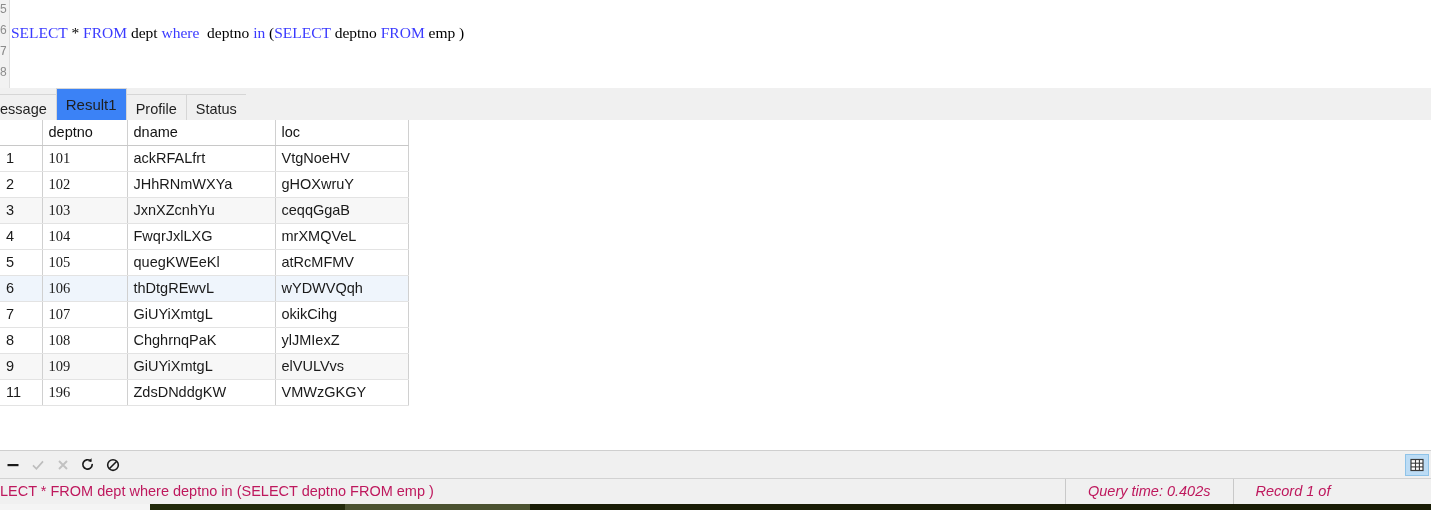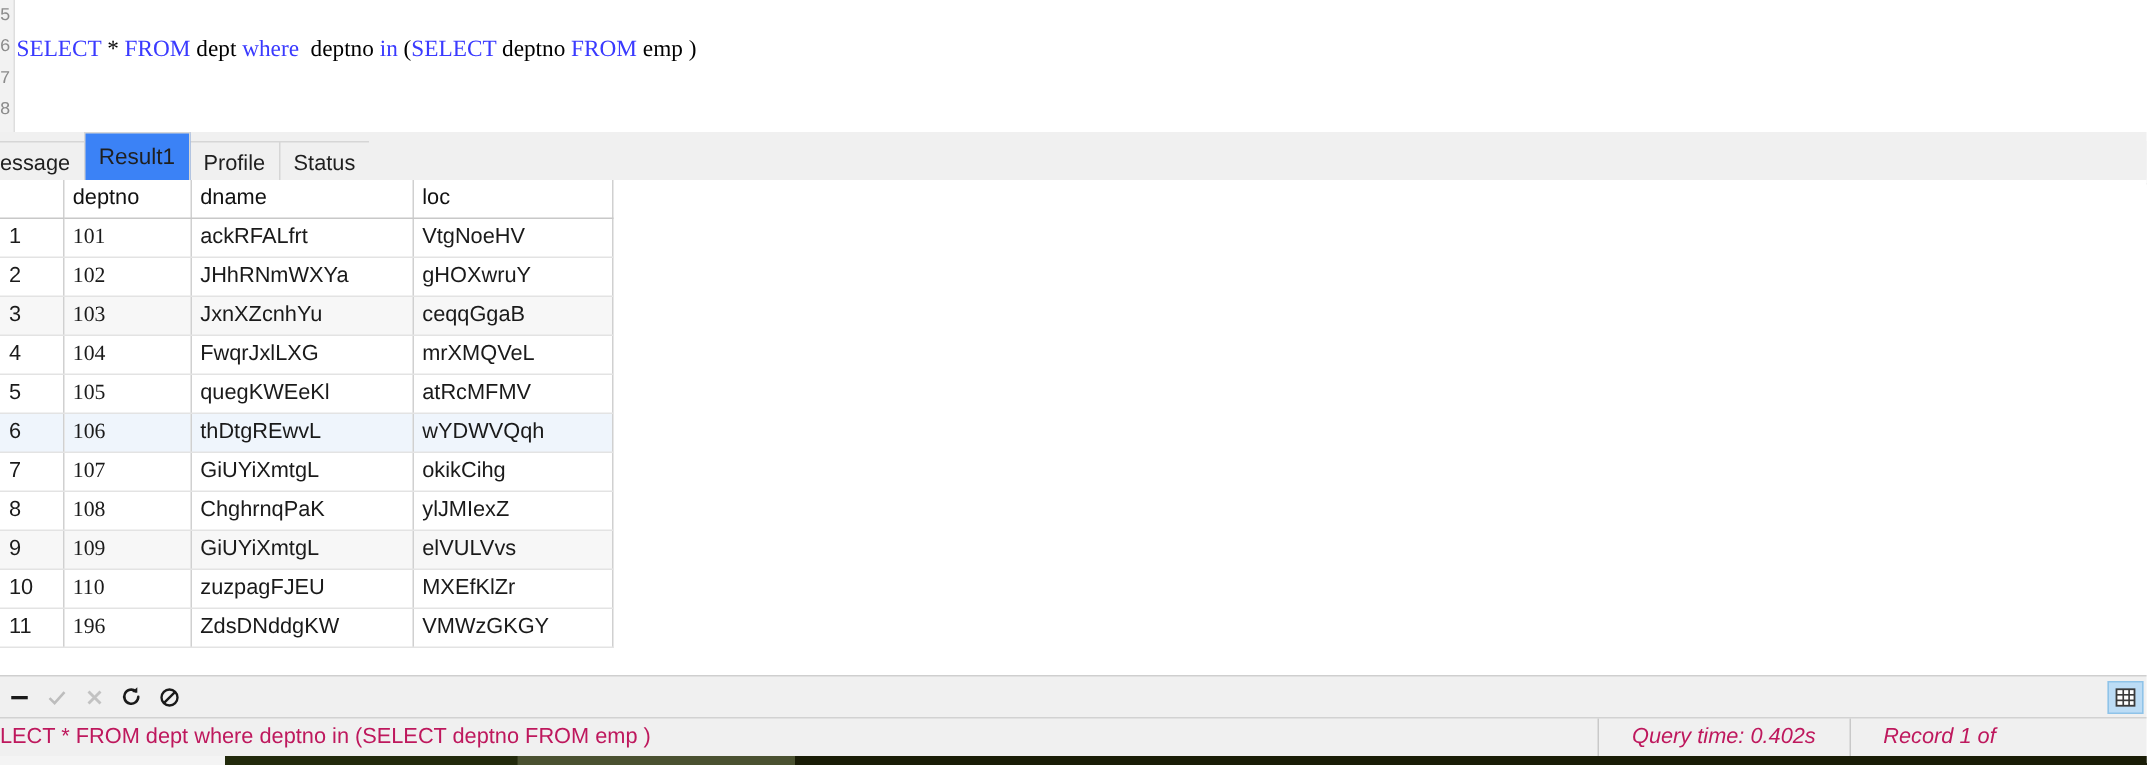--- a/index.html
+++ b/index.html
@@ -323,26 +323,20 @@
           <td class="c-dname">ChghrnqPaK</td>
           <td class="c-loc">ylJMIexZ</td>
         </tr>
         <tr class="alt">
           <td class="c-rownum">9</td>
           <td class="c-deptno">109</td>
           <td class="c-dname">GiUYiXmtgL</td>
           <td class="c-loc">elVULVvs</td>
         </tr>
         <tr>
-          <td class="c-rownum">10</td>
-          <td class="c-deptno">110</td>
-          <td class="c-dname">zuzpagFJEU</td>
-          <td class="c-loc">MXEfKlZr</td>
-        </tr>
-        <tr>
           <td class="c-rownum">11</td>
           <td class="c-deptno">196</td>
           <td class="c-dname">ZdsDNddgKW</td>
           <td class="c-loc">VMWzGKGY</td>
         </tr>
       </tbody>
   </table>
 </div>
 
 <div class="toolbar">

